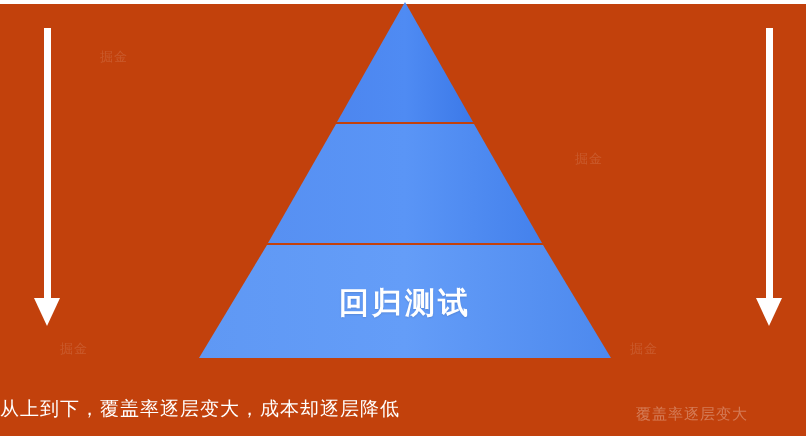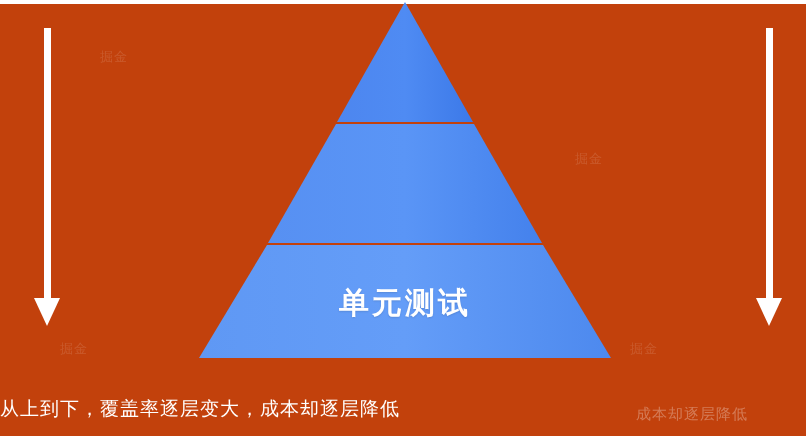--- a/index.html
+++ b/index.html
@@ -115,21 +115,21 @@
 
 <div id="canvas">
 
   <div class="band band-top"></div>
 
   <div class="wm" style="left:100px; top:48px;">掘金</div>
   <div class="wm" style="left:575px; top:150px;">掘金</div>
   <div class="wm" style="left:318px; top:243px;">掘金</div>
   <div class="wm" style="left:630px; top:340px;">掘金</div>
   <div class="wm" style="left:60px; top:340px;">掘金</div>
-  <div class="wm wm-strong" style="left:636px; top:405px;">成本却逐层降低</div>
+  <div class="wm wm-strong" style="left:636px; top:405px;">覆盖率逐层变大</div>
 
   <div class="arrow arrow-left">
     <div class="shaft"></div>
     <div class="head"></div>
   </div>
 
   <div class="arrow arrow-right">
     <div class="shaft"></div>
     <div class="head"></div>
   </div>
@@ -153,19 +153,19 @@
           <stop offset="100%" stop-color="#4d89ee"></stop>
         </linearGradient>
       </defs>
 
       <polygon points="275,2 343,122 207,122" fill="url(#g0)"></polygon>
 
       <polygon points="206,124 344,124 412,243 138,243" fill="url(#g1)"></polygon>
 
       <polygon points="137,245 413,245 481,358 69,358" fill="url(#g2)"></polygon>
     </svg>
-    <div class="layer-label" id="label-2">单元测试</div>
+    <div class="layer-label" id="label-2">回归测试</div>
   </div>
 
   <div id="caption">从上到下，覆盖率逐层变大，成本却逐层降低</div>
 
   <div class="band band-bottom"></div>
 </div>
 
 </body></html>

